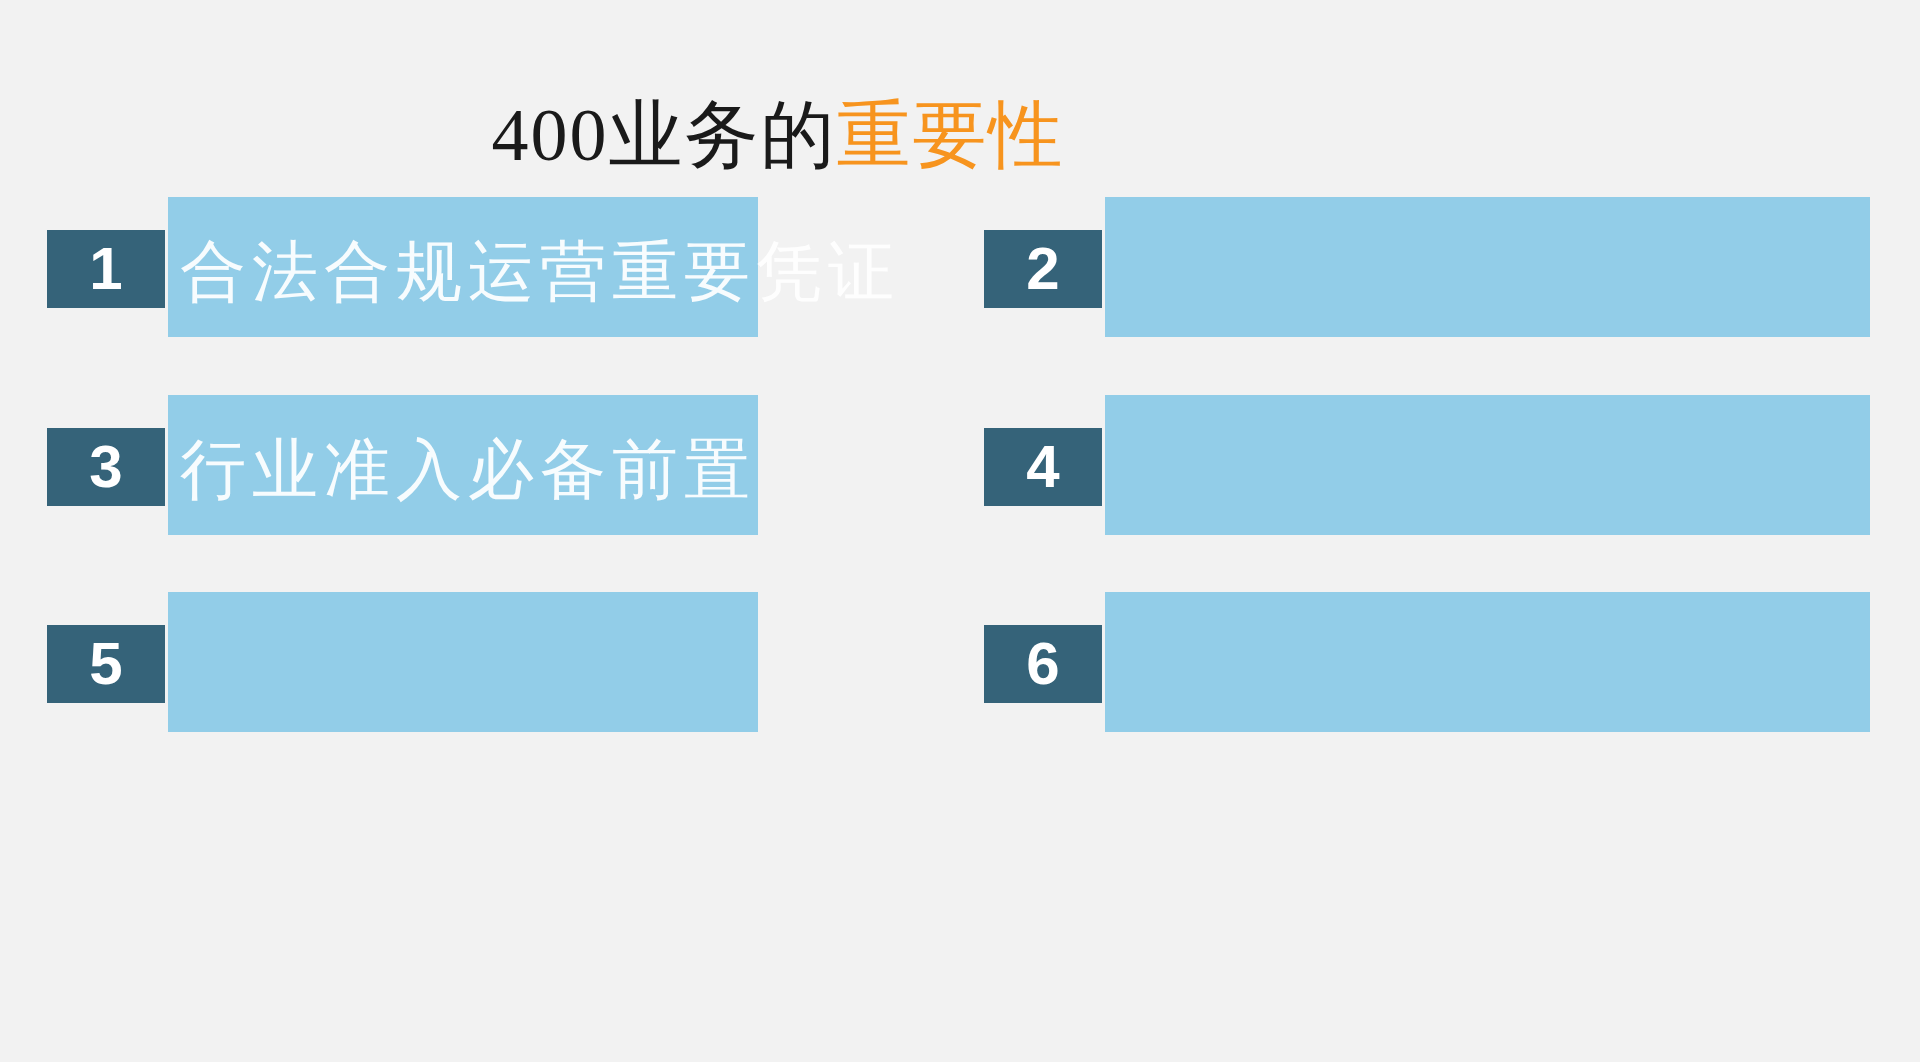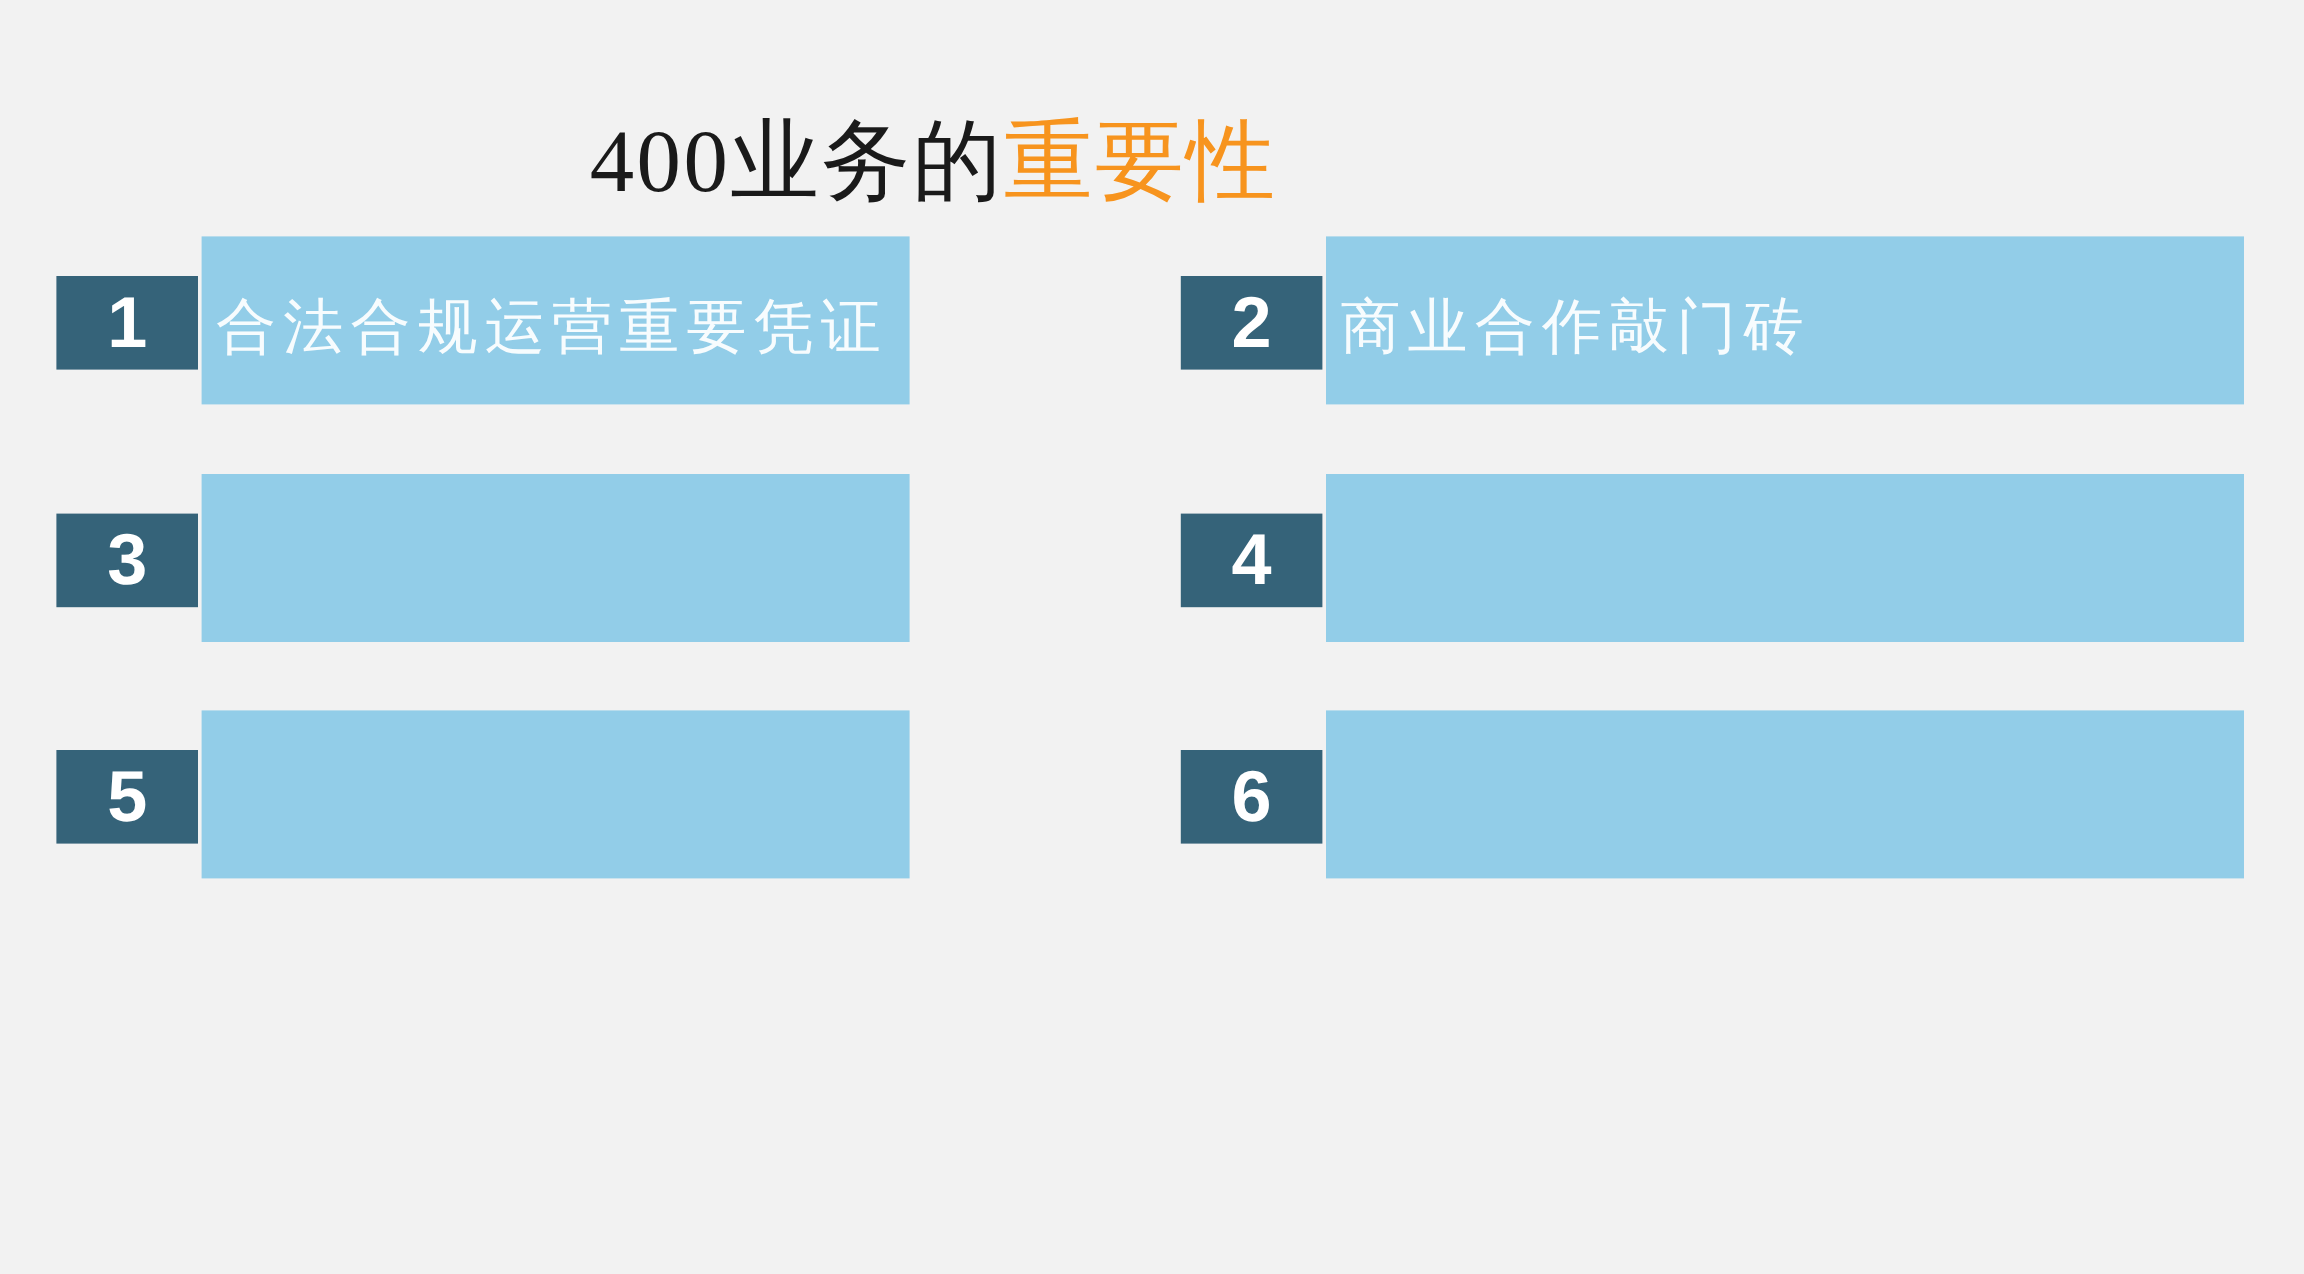--- a/index.html
+++ b/index.html
@@ -80,21 +80,21 @@
     z-index: 3;
   }
 
   .card-text {
     position: absolute;
     left: 12px;
     top: 36px;
     height: 78px;
     line-height: 78px;
     color: rgba(255,255,255,0.93);
-    font-size: 50px;
+    font-size: 66px;
     letter-spacing: 6px;
     white-space: nowrap;
     z-index: 2;
     font-weight: 400;
   }
 </style>
 </head>
 <body>
 
 <h1 id="slide-title"><span class="t-main">400业务的</span><span class="t-accent">重要性</span></h1>
@@ -103,26 +103,26 @@
 
   <div class="card col-l row-1">
     <div class="card-bar"></div>
     <div class="card-num">1</div>
     <div class="card-text">合法合规运营重要凭证</div>
   </div>
 
   <div class="card col-r row-1">
     <div class="card-bar"></div>
     <div class="card-num">2</div>
-    <div class="card-text">商业合作敲门砖</div>
   </div>
 
   <div class="card col-l row-2">
     <div class="card-bar"></div>
     <div class="card-num">3</div>
+    <div class="card-text">行业准入必备前置</div>
   </div>
 
   <div class="card col-r row-2">
     <div class="card-bar"></div>
     <div class="card-num">4</div>
   </div>
 
   <div class="card col-l row-3">
     <div class="card-bar"></div>
     <div class="card-num">5</div>

